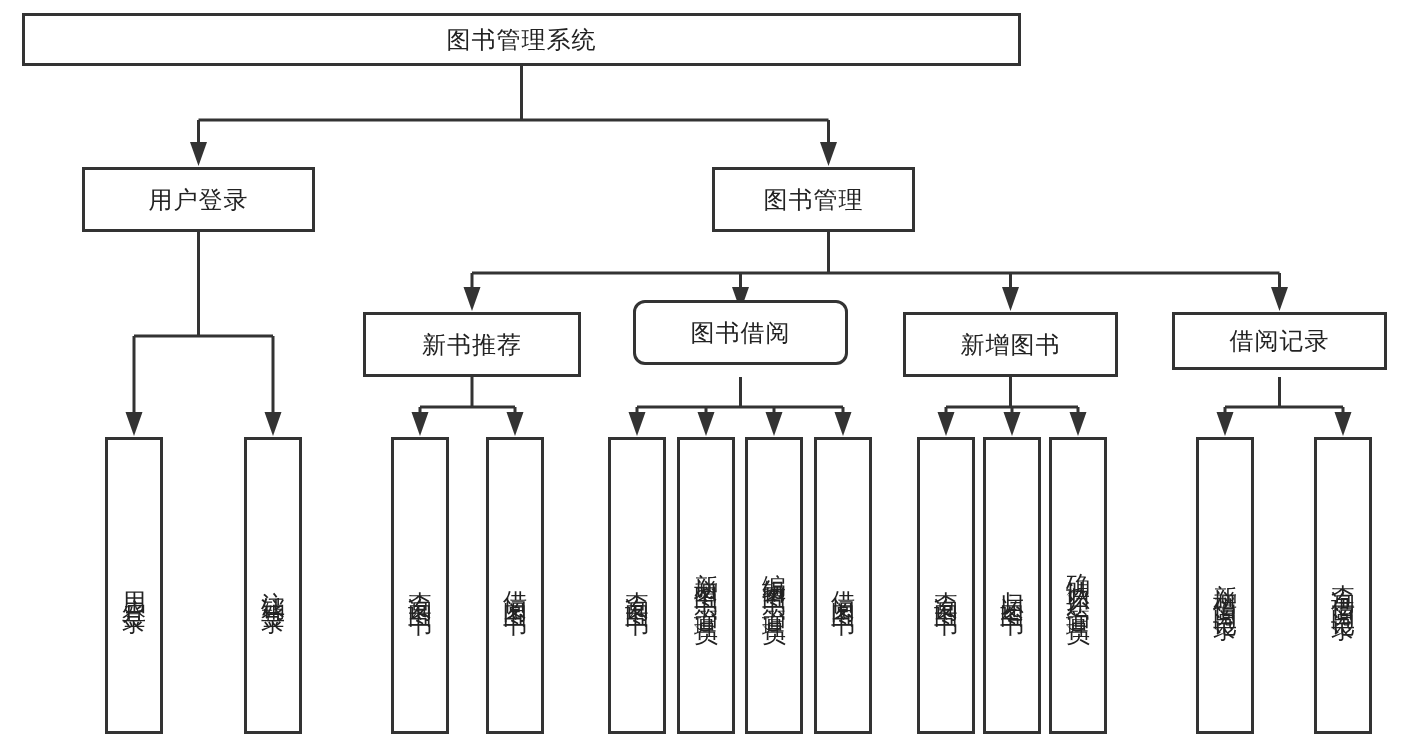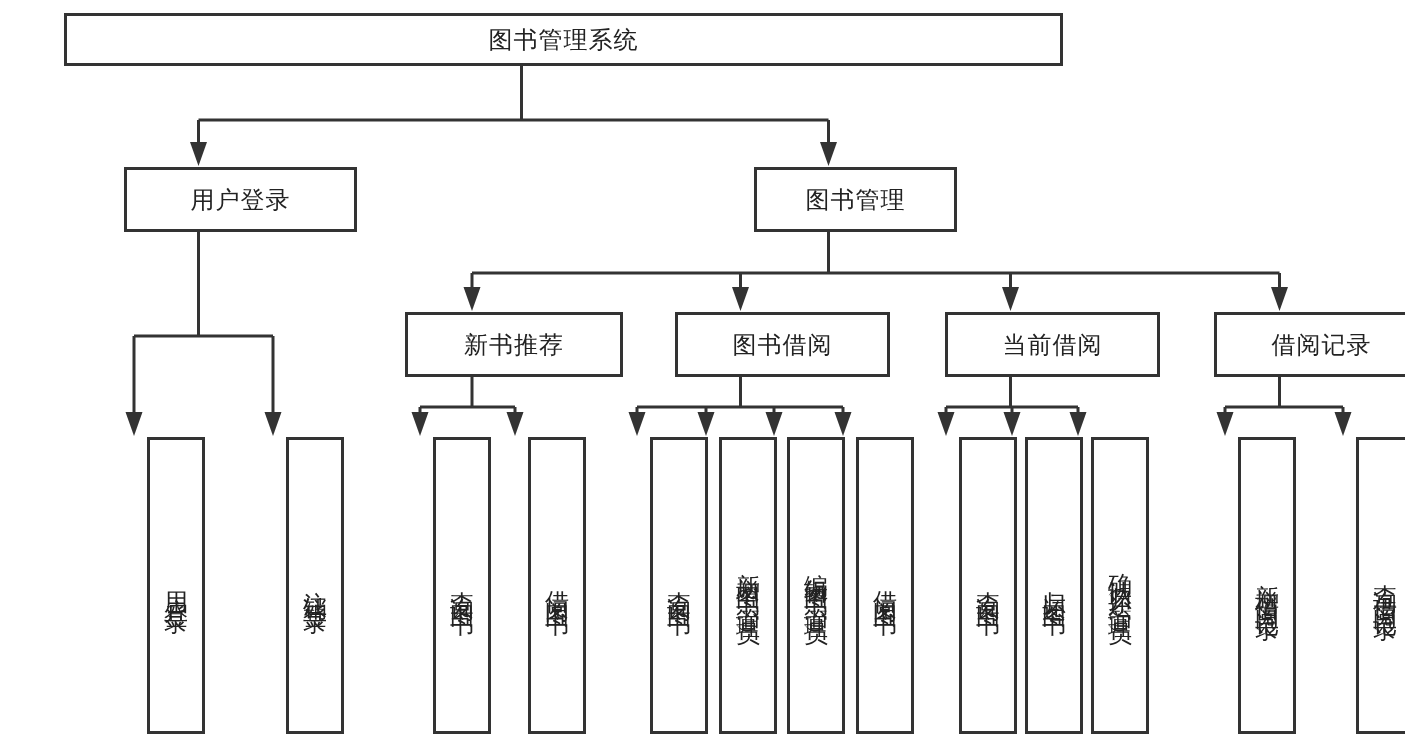--- a/index.html
+++ b/index.html
@@ -17,39 +17,38 @@
     border:3px solid #333333;
     background:#ffffff;
     display:flex;
     align-items:center;
     justify-content:center;
     color:#222222;
     font-size:24px;
     letter-spacing:1px;
     text-align:center;
     white-space:nowrap;
-    margin-left:42px;
   }
   .vbox{
     writing-mode:vertical-rl;
     text-orientation:mixed;
     letter-spacing:7px;
     line-height:1;
     white-space:nowrap;
   }
   
   .n-root{left:22px;top:13px;width:999px;height:53px;}
   
   .n-userlogin{left:82px;top:167px;width:233px;height:65px;}
   .n-bookmgmt{left:712px;top:167px;width:203px;height:65px;}
   
   .n-newbook{left:363px;top:312px;width:218px;height:65px;align-items:center;}
-  .n-borrow{left:633px;top:312px;width:215px;height:65px;}
+  .n-borrow{left:633px;top:300px;width:215px;height:65px;border-radius:12px;}
   .n-current{left:903px;top:312px;width:215px;height:65px;}
-  .n-records{left:1172px;top:312px;width:215px;height:65px;}
+  .n-records{left:1172px;top:312px;width:215px;height:58px;}
   
   .leaf{top:437px;width:58px;height:297px;}
   .l-u0{left:105px;} .l-u1{left:244px;}
   .l-n0{left:391px;} .l-n1{left:486px;}
   .l-b0{left:608px;} .l-b1{left:677px;} .l-b2{left:745px;} .l-b3{left:814px;}
   .l-c0{left:917px;} .l-c1{left:983px;} .l-c2{left:1049px;}
   .l-r0{left:1196px;} .l-r1{left:1314px;}
   .watermark{
     position:absolute;
     right:10px;bottom:6px;
@@ -143,21 +142,21 @@
       <span>图书管理</span>
     </div>
 
   <div class="box n-newbook">
       <span>新书推荐</span>
     </div>
   <div class="box n-borrow">
       <span>图书借阅</span>
     </div>
   <div class="box n-current">
-      <span>当前借阅</span>
+      <span>新增图书</span>
     </div>
   <div class="box n-records">
       <span>借阅记录</span>
     </div>
 
   <div class="box vbox leaf l-u0">用户登录</div>
   <div class="box vbox leaf l-u1">注销登录</div>
 
   <div class="box vbox leaf l-n0">查询图书</div>
   <div class="box vbox leaf l-n1">借阅图书</div>

